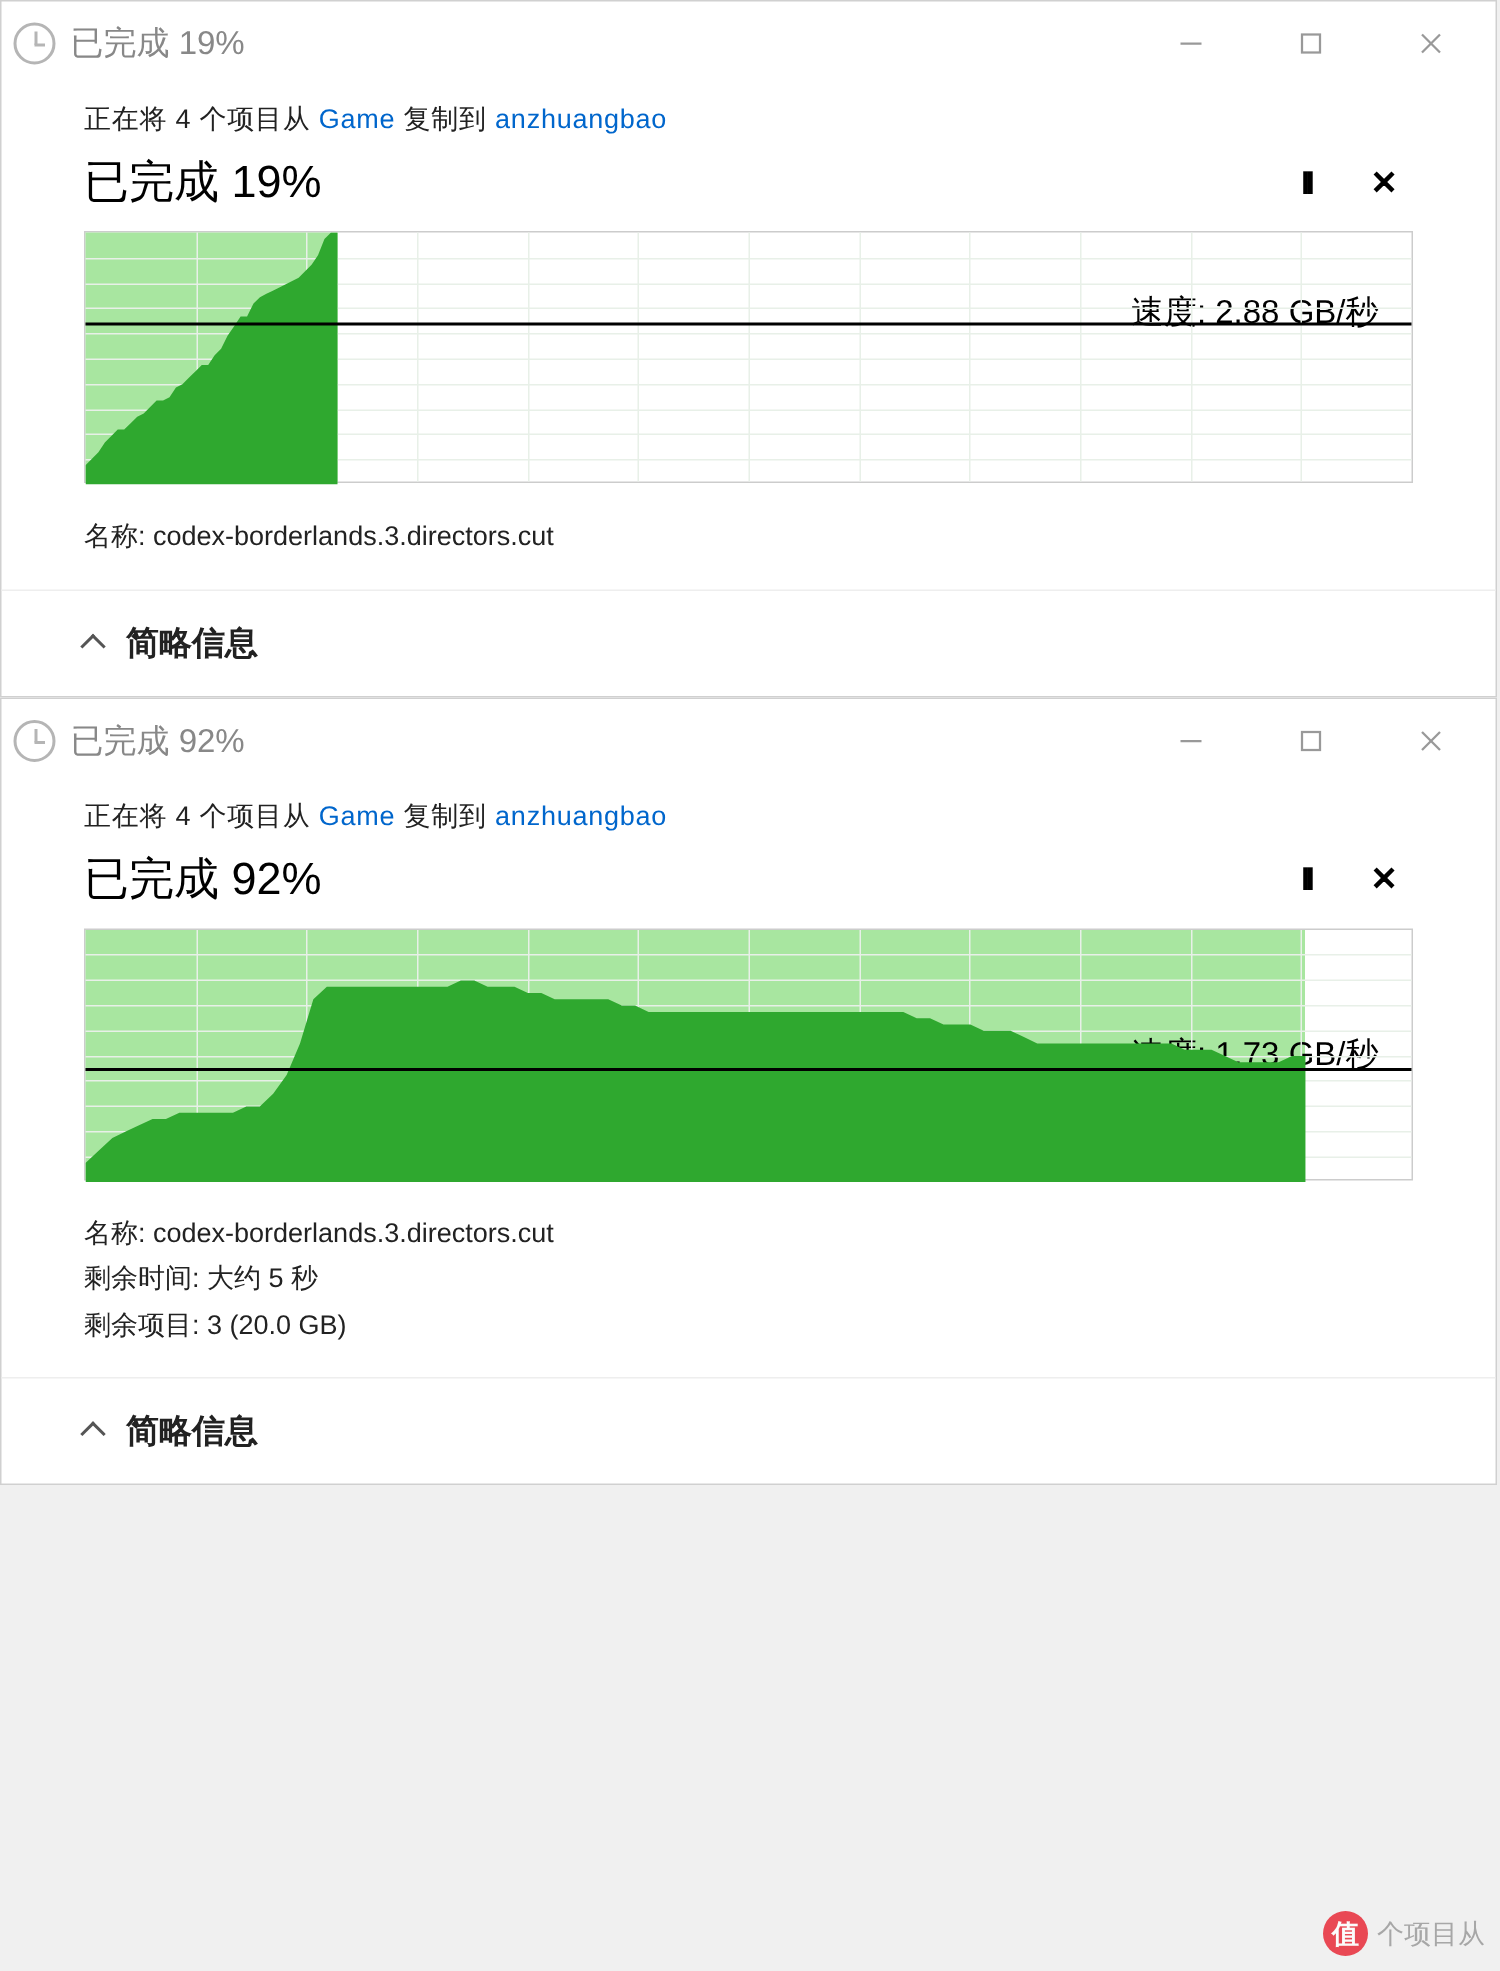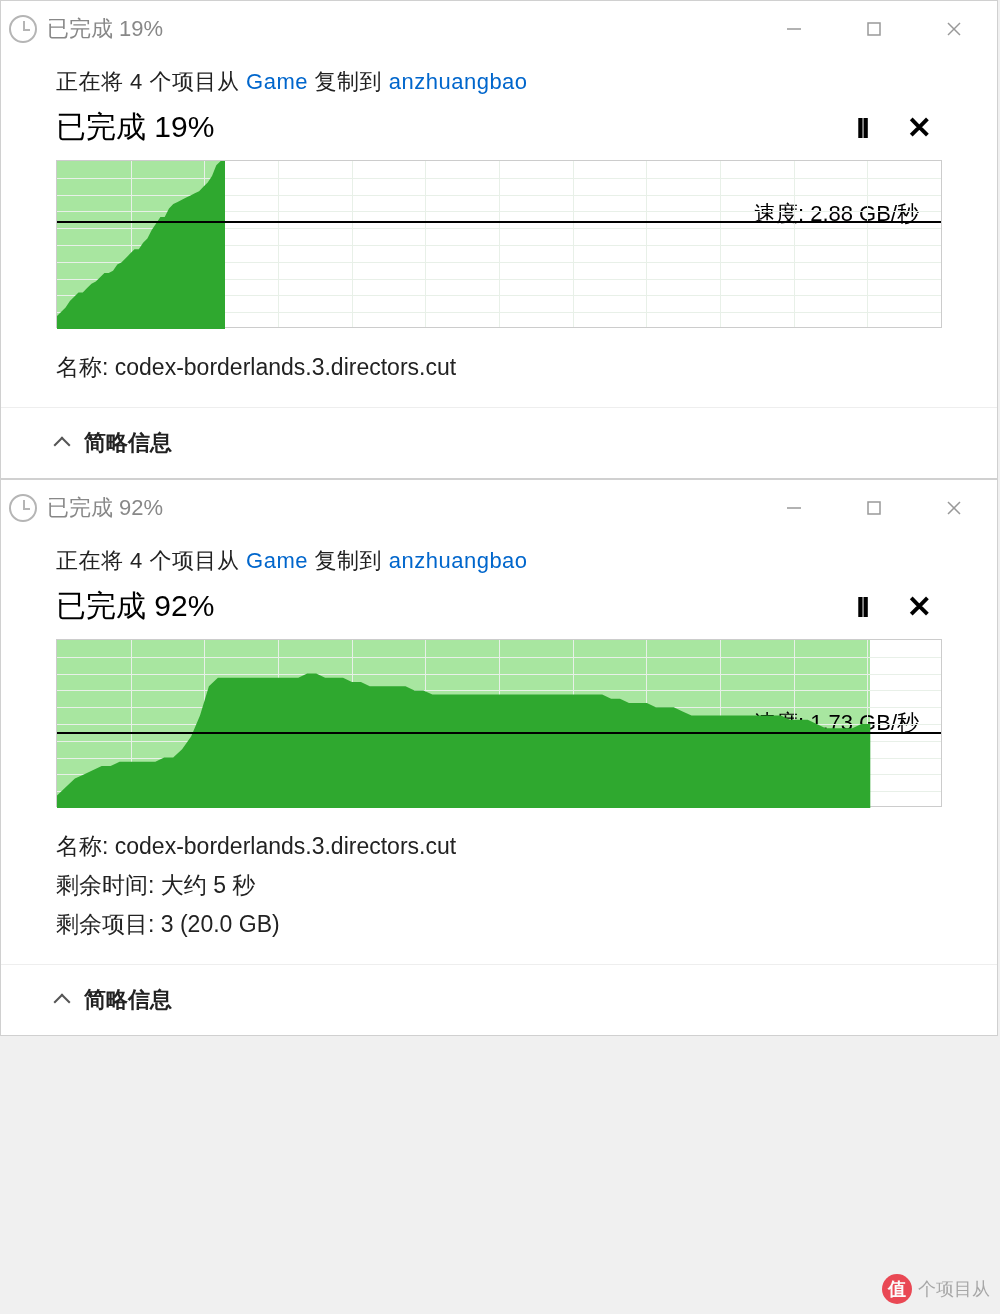--- a/index.html
+++ b/index.html
@@ -44,39 +44,39 @@
       background: #b5b5b5;
     }
     .titlebar .title-text { flex: 1; }
     .winbtns { display: flex; gap: 40px; margin-right: 15px; }
     .winbtn { width: 40px; height: 40px; display:flex; align-items:center; justify-content:center; color:#999; cursor:pointer; }
     .winbtn svg { width: 18px; height: 18px; }
     .body {
       padding: 10px 55px 20px 55px;
     }
     .src-line {
-      font-size: 22px;
+      font-size: 18px;
       color: #222;
       margin-bottom: 10px;
       letter-spacing: 0.5px;
     }
     .src-line .link { color: #0066cc; }
     .status-row {
       display: flex;
       align-items: center;
       justify-content: space-between;
       margin-bottom: 12px;
     }
     .status-text {
       font-size: 30px;
       font-weight: 400;
       color: #000;
     }
     .op-btns { display: flex; gap: 40px; margin-right: 10px;}
-    .op-btn { font-size: 30px; font-weight: bold; cursor: pointer; user-select:none; line-height:1;}
+    .op-btn { font-size: 22px; font-weight: bold; cursor: pointer; user-select:none; line-height:1;}
     .pause-icon { letter-spacing: -3px; font-family: Arial; font-weight: 900;}
     .chart {
       position: relative;
       border: 1px solid #ccc;
       height: 168px;
       background: #fff;
     }
     .chart .grid-v {
       position: absolute; top:0; bottom:0; width:1px; background:#e8f0e8;
     }
@@ -85,21 +85,21 @@
     }
     .chart .speed-line {
       position: absolute; left:0; right:0; height:2px; background:#000;
     }
     .chart .speed-label {
       position: absolute; right: 20px; font-size: 22px; color:#000;
       background: transparent;
       padding: 0 2px;
     }
     .chart svg { position:absolute; left:0; top:0; }
-    .details { margin-top: 20px; font-size: 23px; color:#222; line-height: 1.7; }
+    .details { margin-top: 20px; font-size: 18px; color:#222; line-height: 1.7; }
     .footer {
       border-top: 1px solid #eee;
       padding: 20px 55px;
       display:flex; align-items:center; gap: 16px;
       font-size: 22px;
       font-weight: 700;
       color: #222;
       cursor: pointer;
     }
     .chevron-up {

